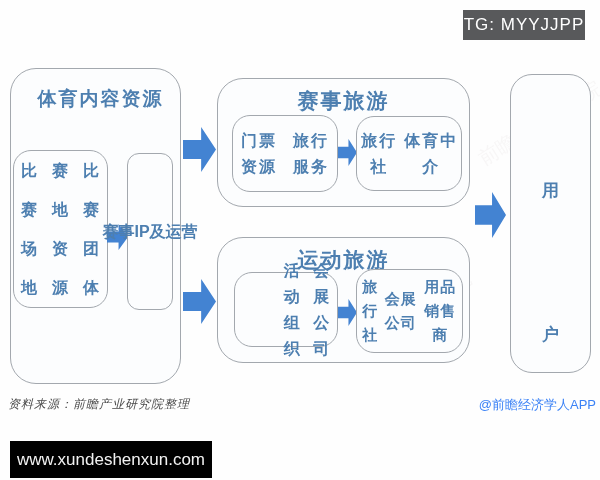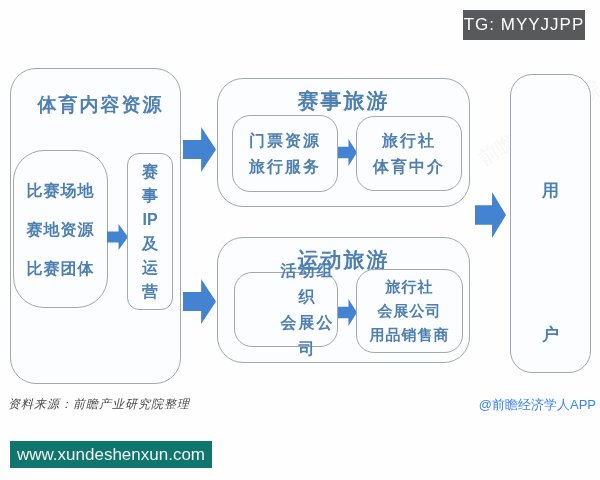--- a/index.html
+++ b/index.html
@@ -9,27 +9,27 @@
 
   
   .panel { position:absolute; border:1px solid #a3a8ae; background:#fcfdfe; }
   .rad-lg { border-radius:26px; }
   .rad-md { border-radius:18px; }
   .rad-sm { border-radius:12px; }
 
   .blue { color:#4d7fb0; font-weight:700; }
 
   .panel-title { position:absolute; text-align:center; color:#4d7fb0; font-weight:700; letter-spacing:2px; }
-  .src-title   { left:10px;  top:92px;  width:181px; font-size:19px; }
+  .src-title   { left:10px;  top:86px;  width:181px; font-size:19px; }
   .mid-title-1 { left:217px; top:87px;  width:253px; font-size:21px; }
   .mid-title-2 { left:217px; top:246px; width:253px; font-size:21px; }
 
-  .stack { display:flex; flex-direction:column; align-items:center; justify-content:center; text-align:center; }
+  .stack { display:flex; flex-direction:row; align-items:center; justify-content:center; text-align:center; }
 
-  .inputs-box  { left:13px;  top:150px; width:95px;  height:158px; font-size:16px; letter-spacing:1px;border-radius:31px; }
+  .inputs-box  { left:13px;  top:150px; width:95px;  height:158px; font-size:16px; letter-spacing:1px; }
   .inputs-box .line { line-height:39px; }
 
   .ip-box { left:127px; top:153px; width:46px; height:157px; font-size:16px; }
   .ip-box .vchar { line-height:24px; }
 
   .sub-box { font-size:16px; letter-spacing:2px; }
   .sub-box .line { line-height:26px; }
   .sub-box.three .line { line-height:24px; font-size:15px; letter-spacing:1px; }
 
   .box-a { left:232px; top:115px; width:106px; height:77px; }
@@ -54,22 +54,22 @@
   .ar-user  { left:475px; top:192px; width:31px; height:46px; }
 
   .tg-badge { position:absolute; left:463px; top:10px; width:122px; height:30px;
     background:#58595b; color:#ffffff; font-size:17px; display:flex;
     align-items:center; justify-content:center; letter-spacing:1px; }
 
   .footer-source { position:absolute; left:8px; top:396px; font-size:12px;
     font-style:italic; color:#4a4a4a; letter-spacing:1px; }
   .footer-credit { position:absolute; right:4px; top:396px; font-size:13px; color:#3b82f6; }
 
-  .site-bar { position:absolute; left:10px; top:441px; width:202px; height:27px;
-    background:#0f766e; color:#f2f2f2; font-size:17px; display:flex;
+  .site-bar { position:absolute; left:10px; top:441px; width:202px; height:37px;
+    background:#000000; color:#f2f2f2; font-size:17px; display:flex;
     align-items:center; justify-content:center; }
 
   .wm { position:absolute; color:#9b8488; opacity:0.06; transform:rotate(-32deg);
     font-size:20px; white-space:nowrap; pointer-events:none; }
 </style>
 </head>
 <body>
 
 <div class="canvas">
 

